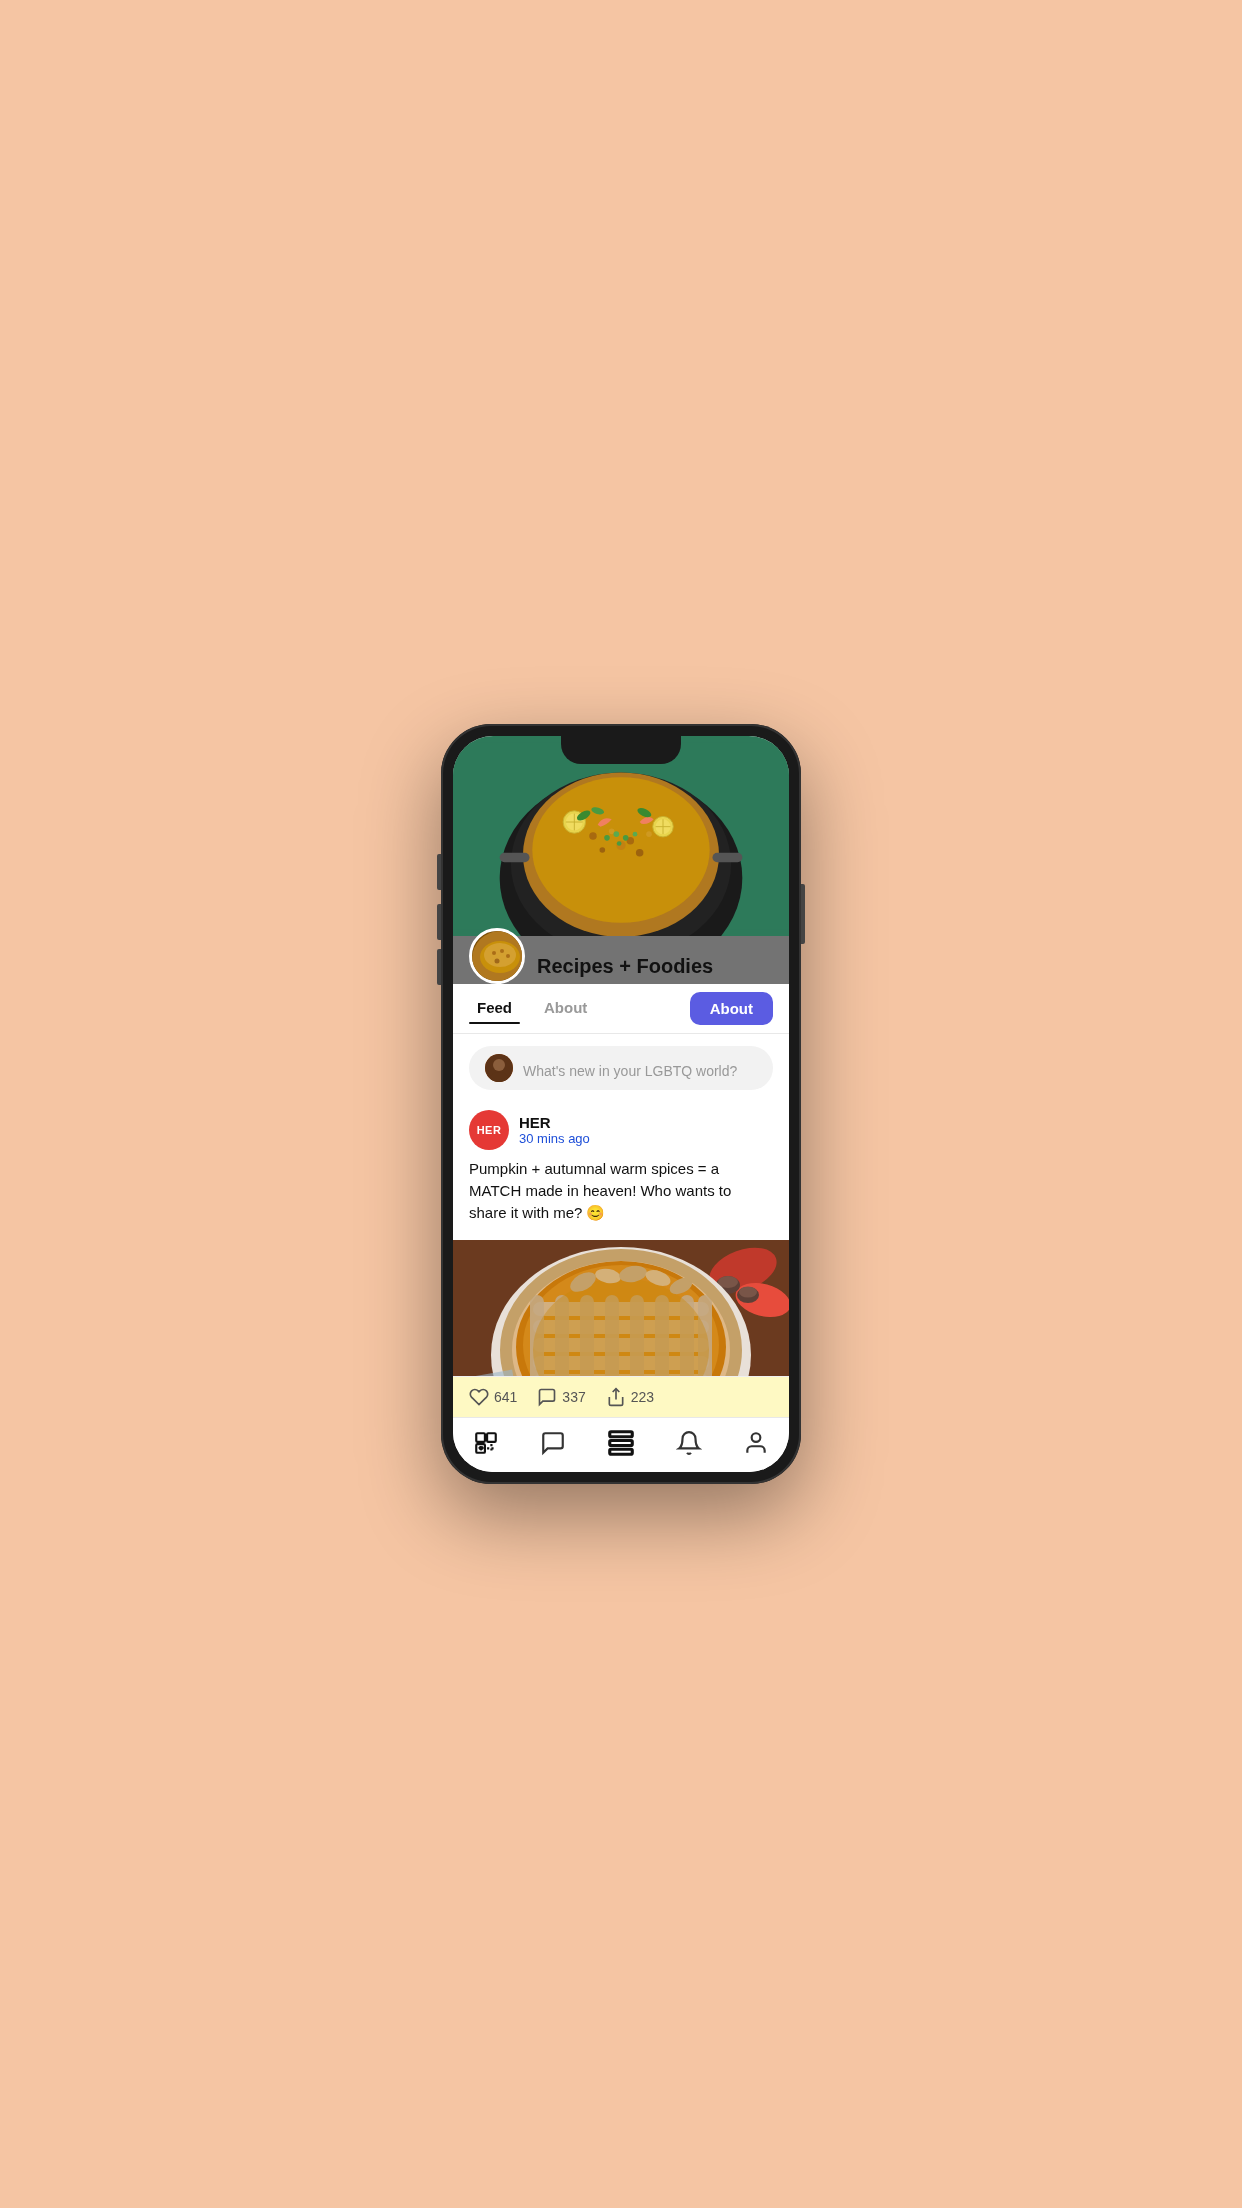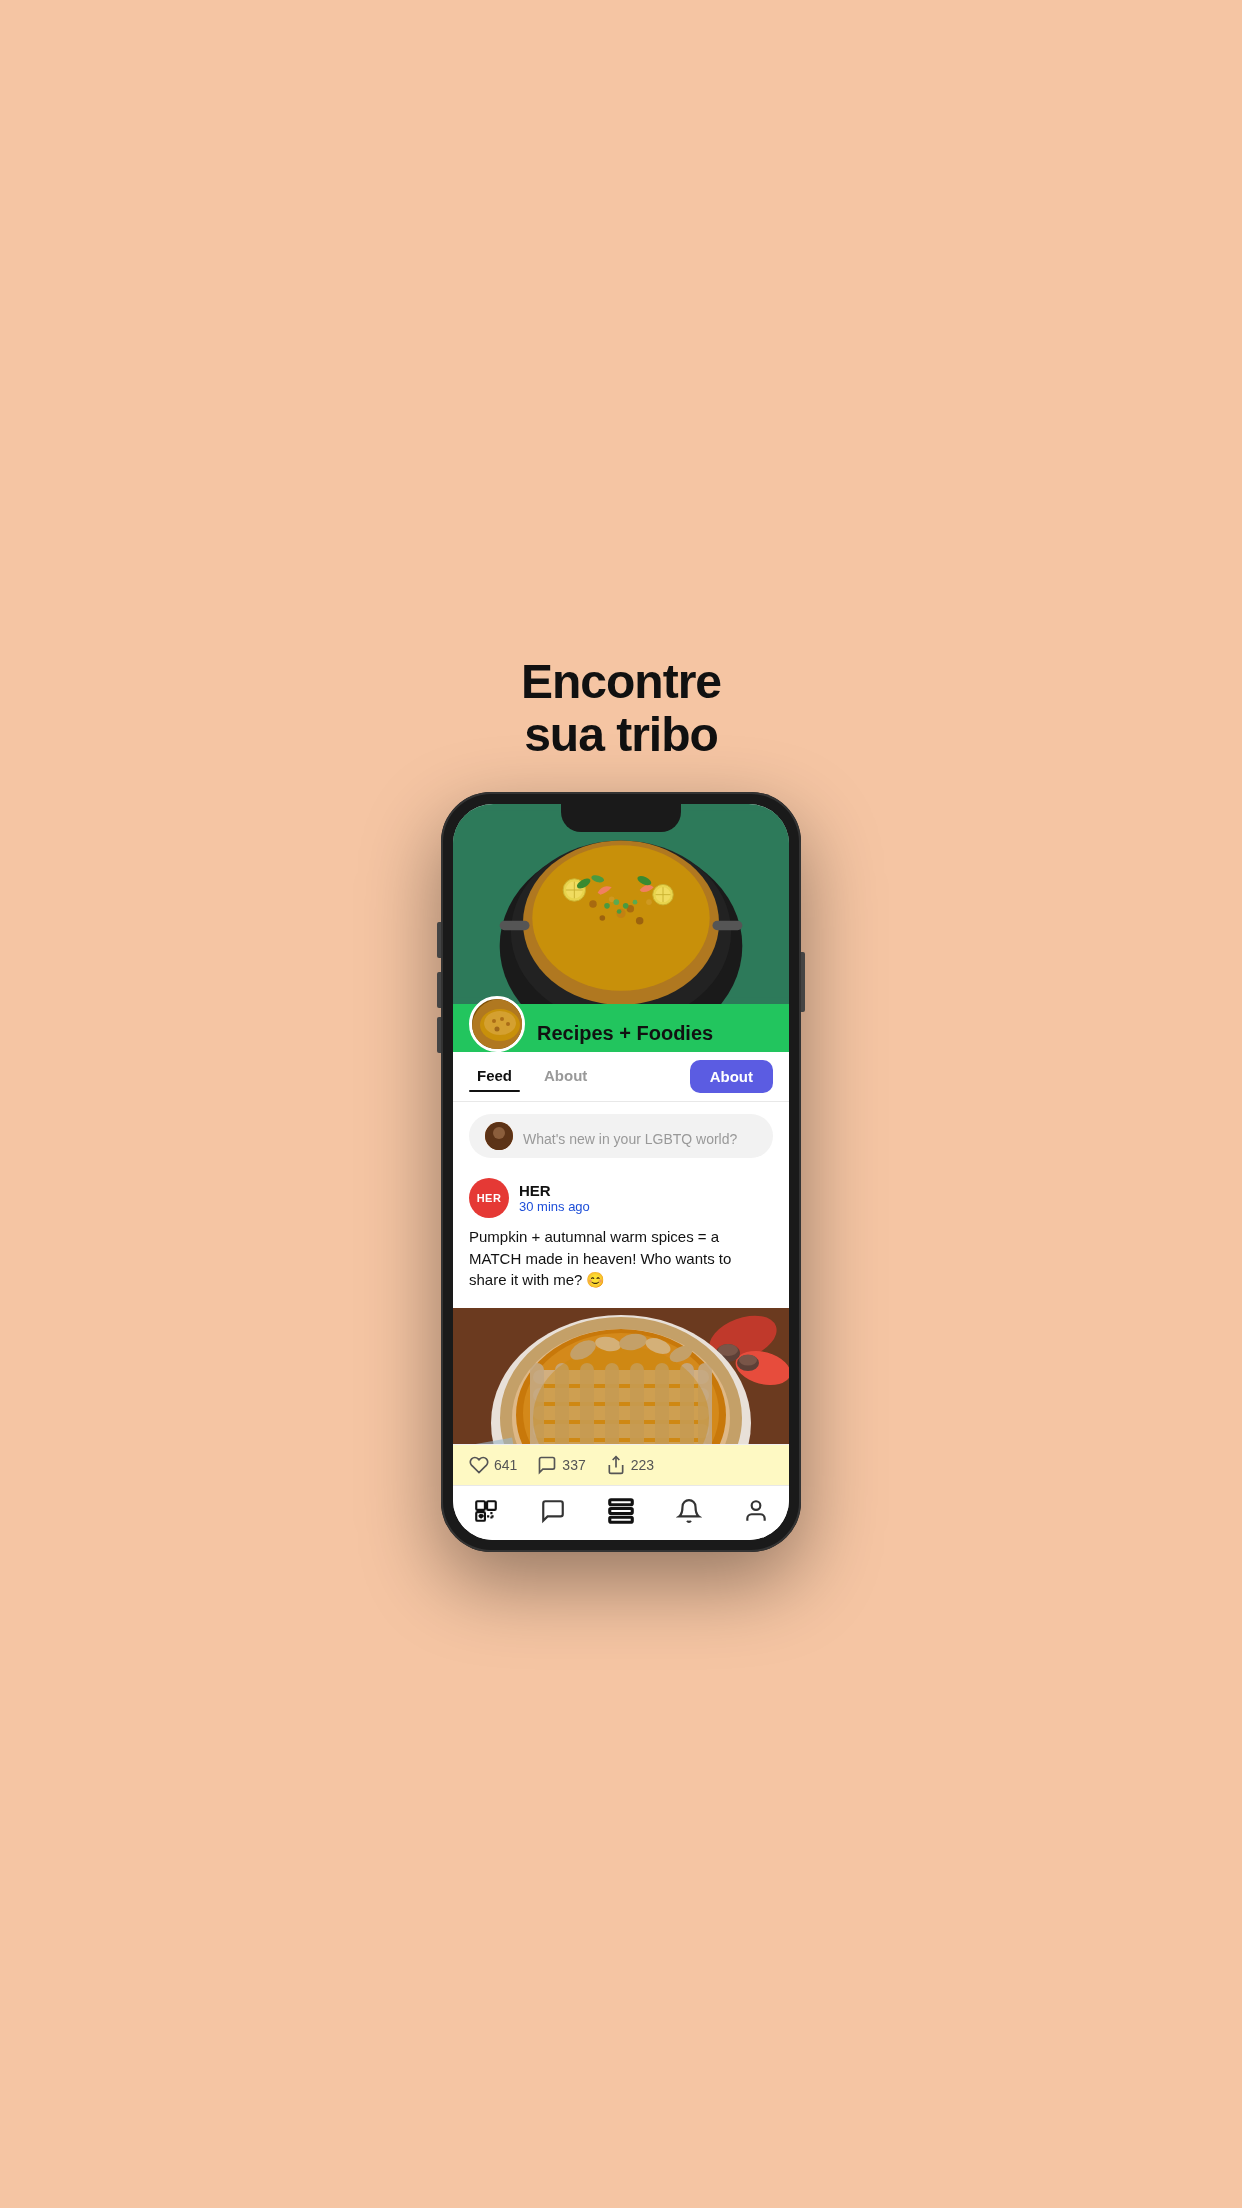--- a/index.html
+++ b/index.html
@@ -96,21 +96,21 @@
       width: 100%;
       height: 200px;
       background: #2d7a5a;
       position: relative;
       flex-shrink: 0;
       overflow: hidden;
     }
 
     
     .group-info {
-      background: #22c55e;
+      background: #737373;
       padding: 12px 16px 0;
       display: flex;
       align-items: center;
       gap: 12px;
       position: relative;
       z-index: 5;
       flex-shrink: 0;
     }
 
     .group-avatar {
@@ -320,24 +320,20 @@
       width: 100%;
       height: 100%;
     }
 
   </style>
 </head>
 <body>
 
 <div class="page-wrapper">
 
-  <h1 class="headline">
-    <span>Encontre</span><br>
-    <span>sua tribo</span>
-  </h1>
 
   <div class="phone-shell">
     <div class="phone-screen">
 
       <div class="notch"></div>
 
       <div class="hero-image">
         <svg class="food-visual" viewBox="0 0 360 200" xmlns="http://www.w3.org/2000/svg">
 
           <rect width="360" height="200" fill="#2d7a5a"></rect>

